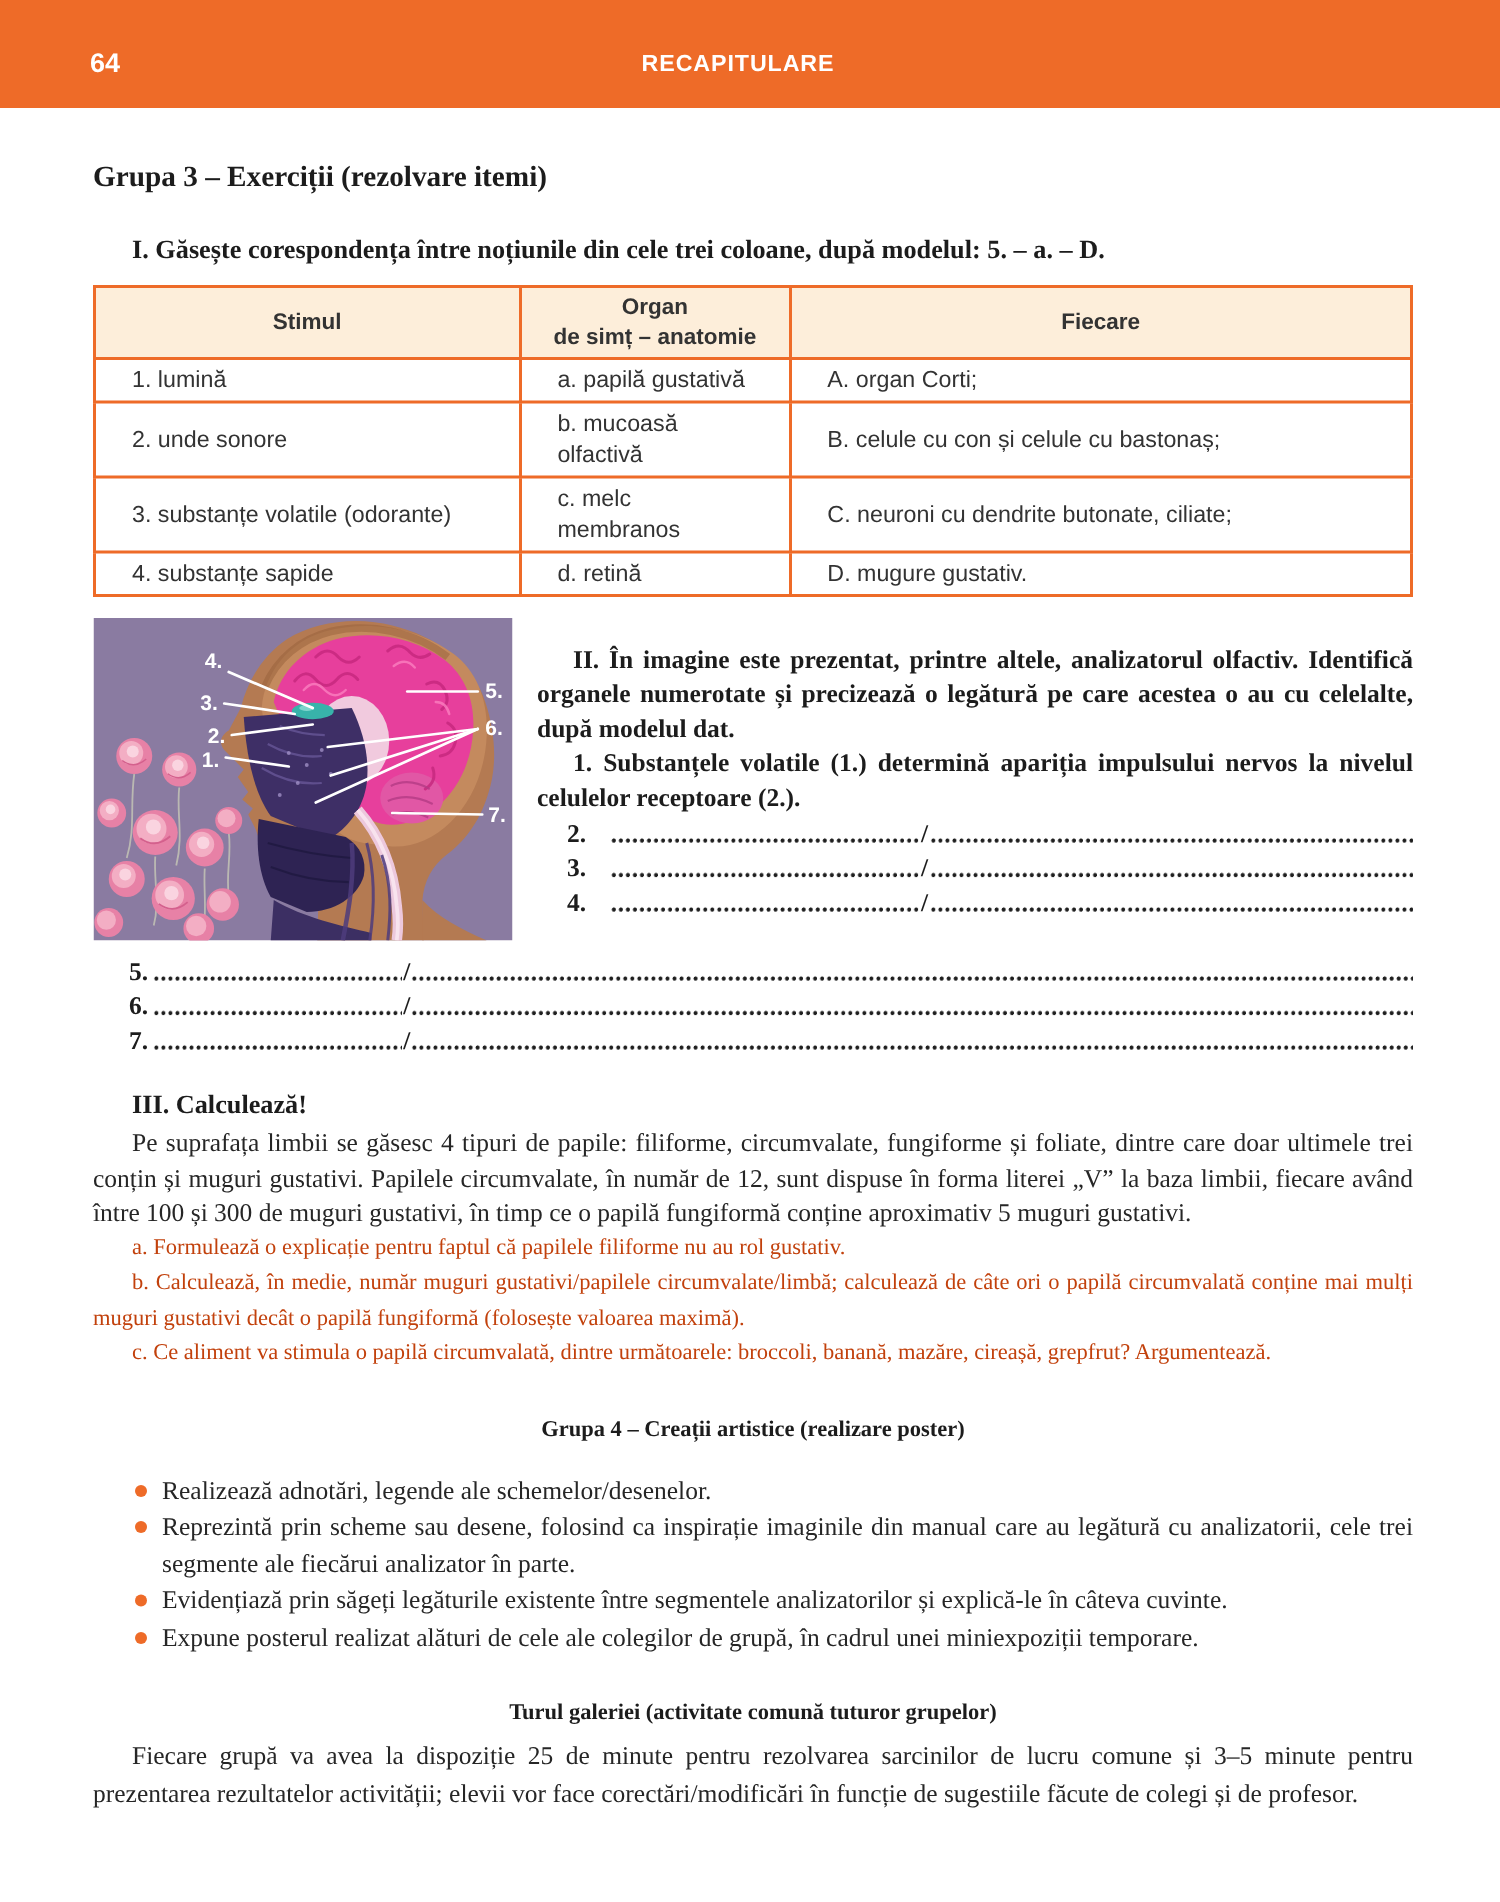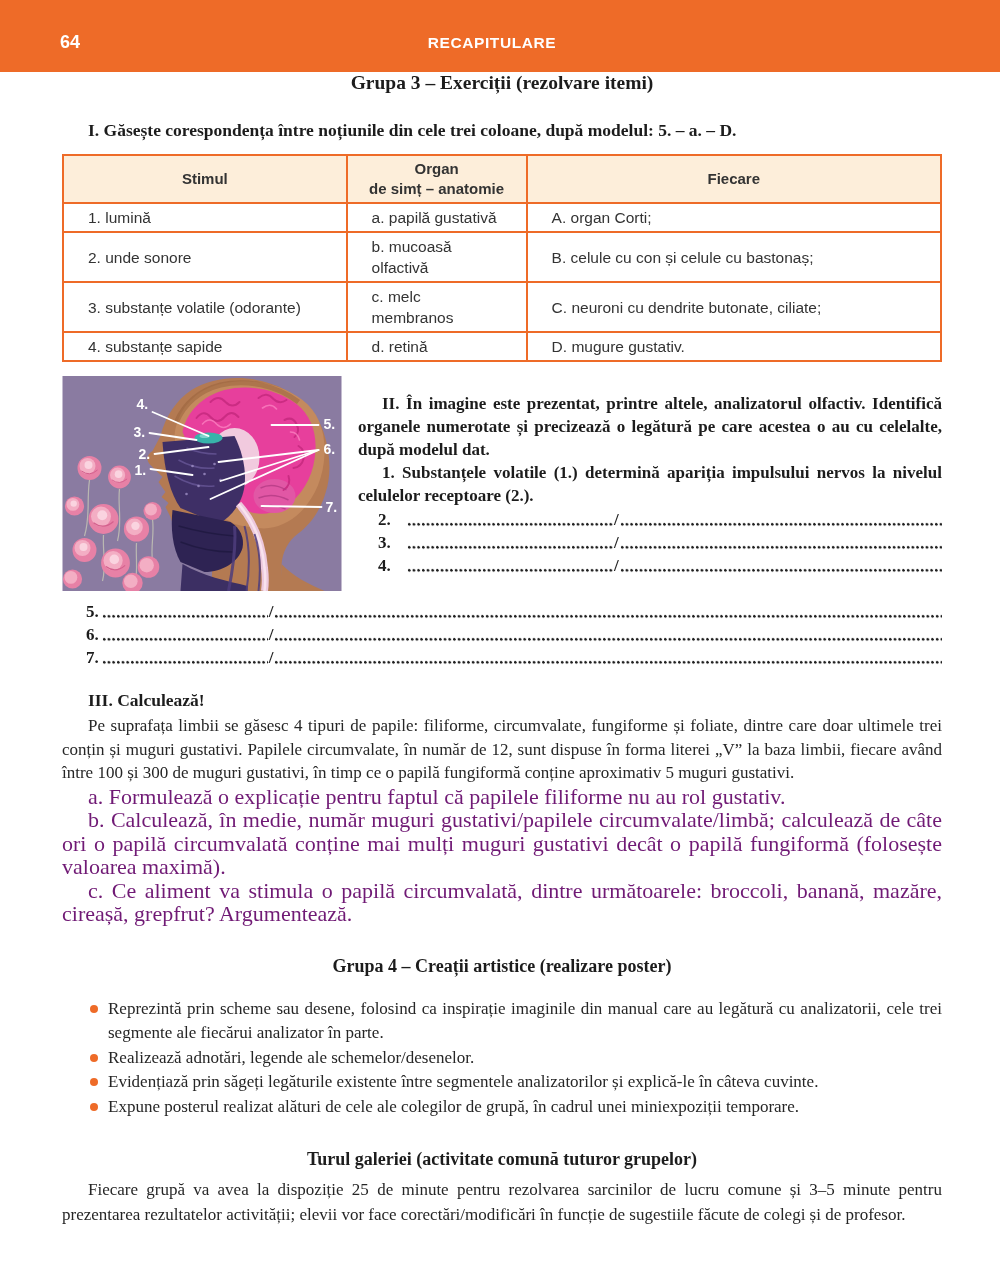--- a/index.html
+++ b/index.html
@@ -13,21 +13,21 @@
 
   
   .topbar{height:72px;background:var(--accent);position:relative;
           font-family:"Liberation Sans",sans-serif;color:#ffffff;}
   .topbar .pagenum{position:absolute;left:60px;top:32px;font-size:18px;font-weight:bold;}
   .topbar .chapter{position:absolute;left:0;right:16px;top:34px;text-align:center;
                    font-size:15.5px;font-weight:bold;letter-spacing:.6px;}
 
   .content{padding:0 58px 0 62px;}
 
-  h1.group-title{text-align:center;font-size:19.5px;font-weight:bold;color:#1c1c1c;}
+  h1.group-title{margin-top:36px;text-align:left;font-size:19.5px;font-weight:bold;color:#1c1c1c;}
 
   .sec-heading{margin-top:26px;font-size:17.5px;font-weight:bold;text-indent:26px;color:#1c1c1c;}
 
   
   table.match{width:100%;margin-top:13px;border-collapse:collapse;
               font-family:"Liberation Sans",sans-serif;color:var(--table-ink);}
   table.match th,table.match td{border:2px solid var(--accent);}
   table.match th{background:#fdeeda;font-size:15px;font-weight:bold;text-align:center;
                  padding:3px 6px;line-height:20px;white-space:pre-line;}
   table.match td{font-size:15.5px;padding:3px 24px;line-height:21px;height:27px;background:#ffffff;}
@@ -51,24 +51,24 @@
   .dots.seg2{flex:1;}
   .ans-right{padding-left:20px;}
   .ans-right .dots.seg1{width:206px;}
   .ans-right .num{min-width:26px;}
   .ans-full-wrap{margin-top:8px;padding-left:24px;}
   .ans-full .dots.seg1{width:166px;}
 
   
   .sec3-heading{margin-top:22px;font-size:17.5px;font-weight:bold;text-indent:26px;color:#1c1c1c;}
   .body-par{margin-top:3px;font-size:17px;line-height:23.5px;text-align:justify;text-indent:26px;color:#262626;}
-  .item-par{font-size:22px;line-height:23.5px;text-align:justify;text-indent:26px;color:#701a75;}
-
-  
-  h2.center-title{margin-top:30px;text-align:center;font-size:18px;font-weight:bold;color:#1c1c1c;}
+  .item-par{font-size:15px;line-height:23.5px;text-align:justify;text-indent:26px;color:#c2410c;}
+
+  
+  h2.center-title{margin-top:30px;text-align:center;font-size:15px;font-weight:bold;color:#1c1c1c;}
   ul.orange-bullets{margin-top:20px;margin-left:28px;list-style:none;}
   ul.orange-bullets li{position:relative;padding-left:18px;font-size:17px;line-height:24.5px;
                        text-align:justify;color:#262626;}
   ul.orange-bullets li::before{content:"";position:absolute;left:0;top:8px;width:8px;height:8px;
                        border-radius:50%;background:var(--accent);}
 
   .gallery-par{margin-top:8px;font-size:17px;line-height:24.5px;text-align:justify;
                text-indent:26px;color:#262626;}
 </style>
 </head>
@@ -330,22 +330,22 @@
     </div>
 
     <div class="sec3-heading">III. Calculează!</div>
     <p class="body-par">Pe suprafața limbii se găsesc 4 tipuri de papile: filiforme, circumvalate, fungiforme și foliate, dintre care doar ultimele trei conțin și muguri gustativi. Papilele circumvalate, în număr de 12, sunt dispuse în forma literei „V” la baza limbii, fiecare având între 100 și 300 de muguri gustativi, în timp ce o papilă fungiformă conține aproximativ 5 muguri gustativi.</p>
     <p class="item-par">a. Formulează o explicație pentru faptul că papilele filiforme nu au rol gustativ.</p>
     <p class="item-par">b. Calculează, în medie, număr muguri gustativi/papilele circumvalate/limbă; calculează de câte ori o papilă circumvalată conține mai mulți muguri gustativi decât o papilă fungiformă (folosește valoarea maximă).</p>
     <p class="item-par">c. Ce aliment va stimula o papilă circumvalată, dintre următoarele: broccoli, banană, mazăre, cireașă, grepfrut? Argumentează.</p>
 
     <h2 class="center-title">Grupa 4 – Creații artistice (realizare poster)</h2>
     <ul class="orange-bullets">
+      <li>Realizează adnotări, legende ale schemelor/desenelor.</li>
       <li>Reprezintă prin scheme sau desene, folosind ca inspirație imaginile din manual care au legătură cu analizatorii, cele trei segmente ale fiecărui analizator în parte.</li>
-      <li>Realizează adnotări, legende ale schemelor/desenelor.</li>
       <li>Evidențiază prin săgeți legăturile existente între segmentele analizatorilor și explică-le în câteva cuvinte.</li>
       <li>Expune posterul realizat alături de cele ale colegilor de grupă, în cadrul unei miniexpoziții temporare.</li>
     </ul>
 
     <h2 class="center-title">Turul galeriei (activitate comună tuturor grupelor)</h2>
     <p class="gallery-par">Fiecare grupă va avea la dispoziție 25 de minute pentru rezolvarea sarcinilor de lucru comune și 3–5 minute pentru prezentarea rezultatelor activității; elevii vor face corectări/modificări în funcție de sugestiile făcute de colegi și de profesor.</p>
 
   </div>
 </div>
 

